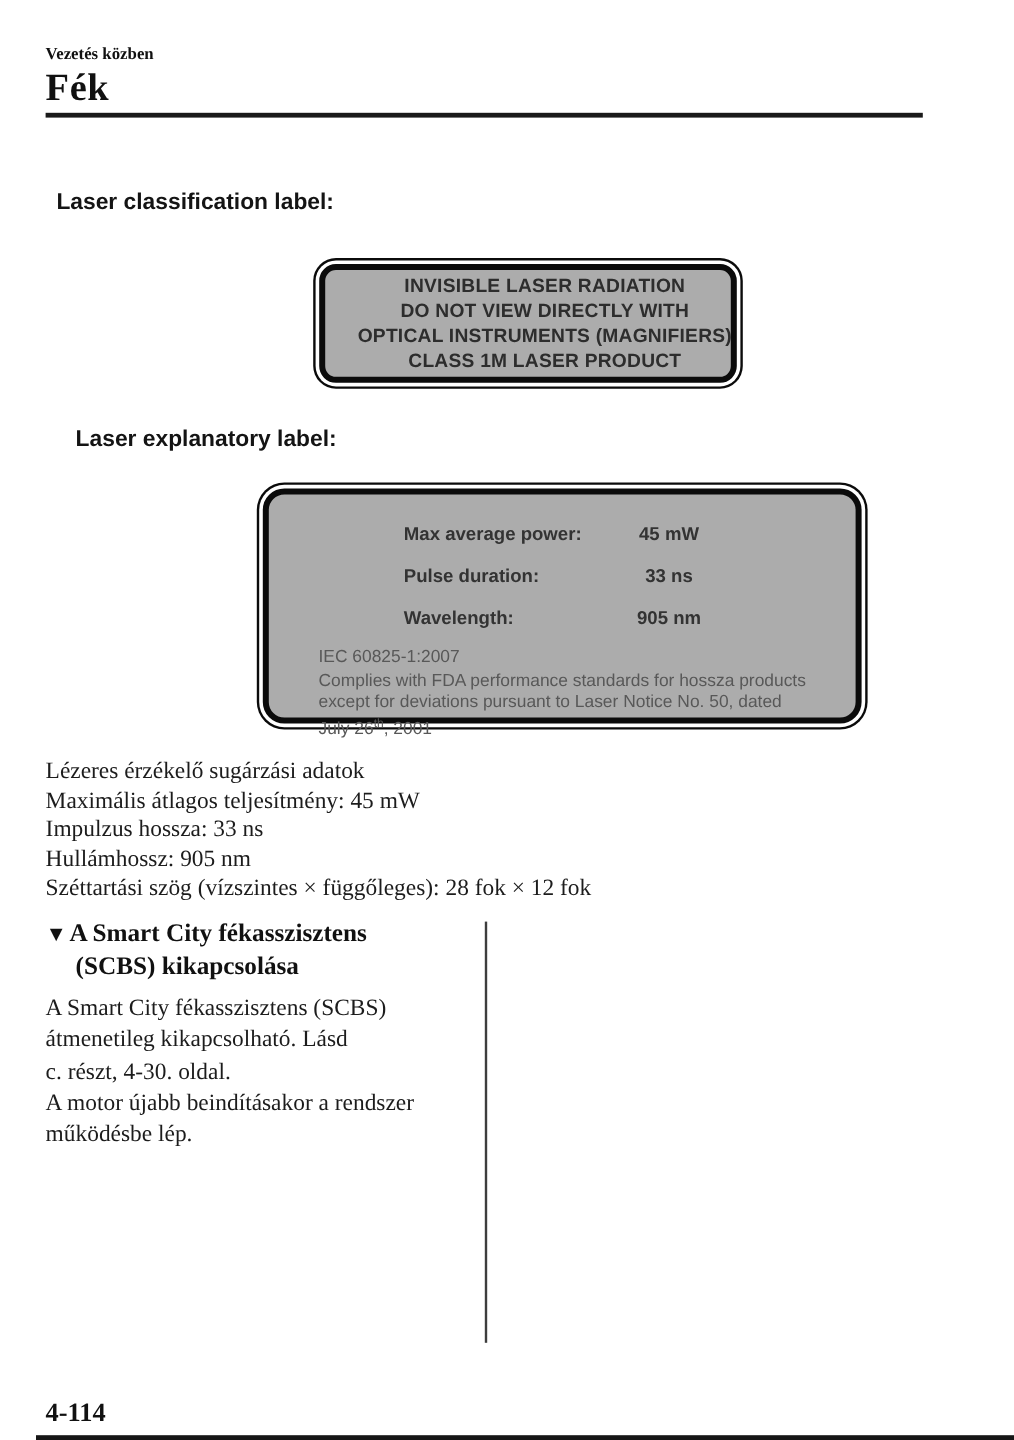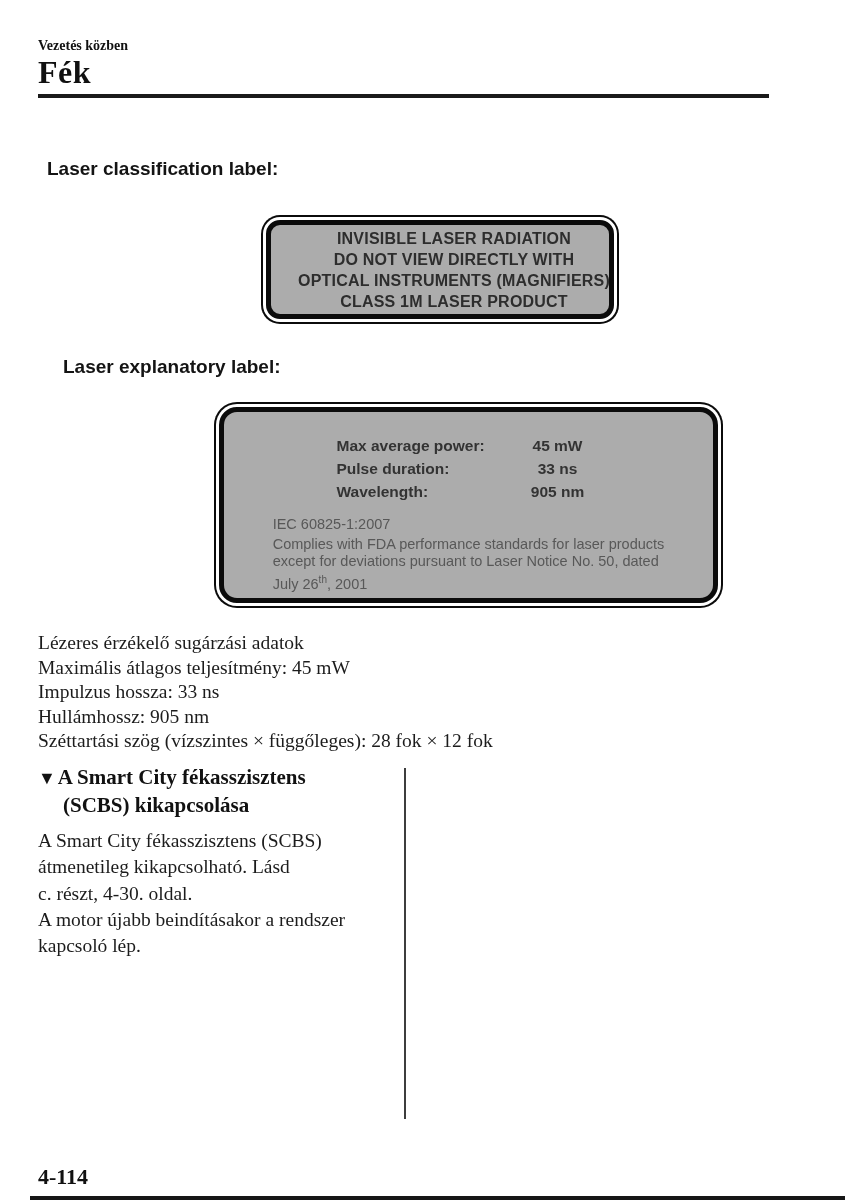--- a/index.html
+++ b/index.html
@@ -53,21 +53,21 @@
   .plate-1 .line {
     font-weight:700; font-size:16px; line-height:21px;
     color:#2d2d2d; letter-spacing:0.2px; white-space:nowrap;
   }
   .plate-2 {
     left:219px; top:407px; width:499px; height:196px;
     border-radius:18px;
     justify-content:flex-start;
     padding-top:22px;
   }
-  .param-table { display:grid; grid-template-columns:178px 86px; row-gap:0; }
+  .param-table { display:grid; grid-template-columns:178px 86px; row-gap:12px; }
   .param-name {
     font-weight:700; font-size:15.5px; line-height:23px;
     color:#333333; text-align:left; white-space:nowrap;
   }
   .param-value {
     font-weight:700; font-size:15.5px; line-height:23px;
     color:#333333; text-align:center; white-space:nowrap;
   }
   .iec-block {
     margin-top:13px; text-align:left;
@@ -134,21 +134,21 @@
   <div class="param-table">
     <div class="param-name">Max average power:</div>
     <div class="param-value">45 mW</div>
     <div class="param-name">Pulse duration:</div>
     <div class="param-value">33 ns</div>
     <div class="param-name">Wavelength:</div>
     <div class="param-value">905 nm</div>
   </div>
   <div class="iec-block">
     <div class="std">IEC 60825-1:2007</div>
-    <div>Complies with FDA performance standards for laser products</div>
+    <div>Complies with FDA performance standards for hossza products</div>
     <div>except for deviations pursuant to Laser Notice No. 50, dated</div>
     <div><span>July 26</span><sup>th</sup><span>, 2001</span></div>
   </div>
 </div>
 
 <div class="abs spec-block">
   <div>Lézeres érzékelő sugárzási adatok</div>
   <div>Maximális átlagos teljesítmény: 45 mW</div>
   <div>Impulzus hossza: 33 ns</div>
   <div>Hullámhossz: 905 nm</div>
@@ -157,19 +157,19 @@
 
 <div class="abs section-heading">
   <div><span class="marker">▼</span><span>A Smart City fékasszisztens</span></div>
   <div class="h2line">(SCBS) kikapcsolása</div>
 </div>
 <div class="abs section-body">
   <div>A Smart City fékasszisztens (SCBS)</div>
   <div>átmenetileg kikapcsolható. Lásd</div>
   <div>c. részt, 4-30. oldal.</div>
   <div>A motor újabb beindításakor a rendszer</div>
-  <div>kapcsoló lép.</div>
+  <div>működésbe lép.</div>
 </div>
 
 <div class="abs col-divider"></div>
 
 <div class="abs page-number">4-114</div>
 <div class="abs bottom-bar"></div>
 
 </body></html>

